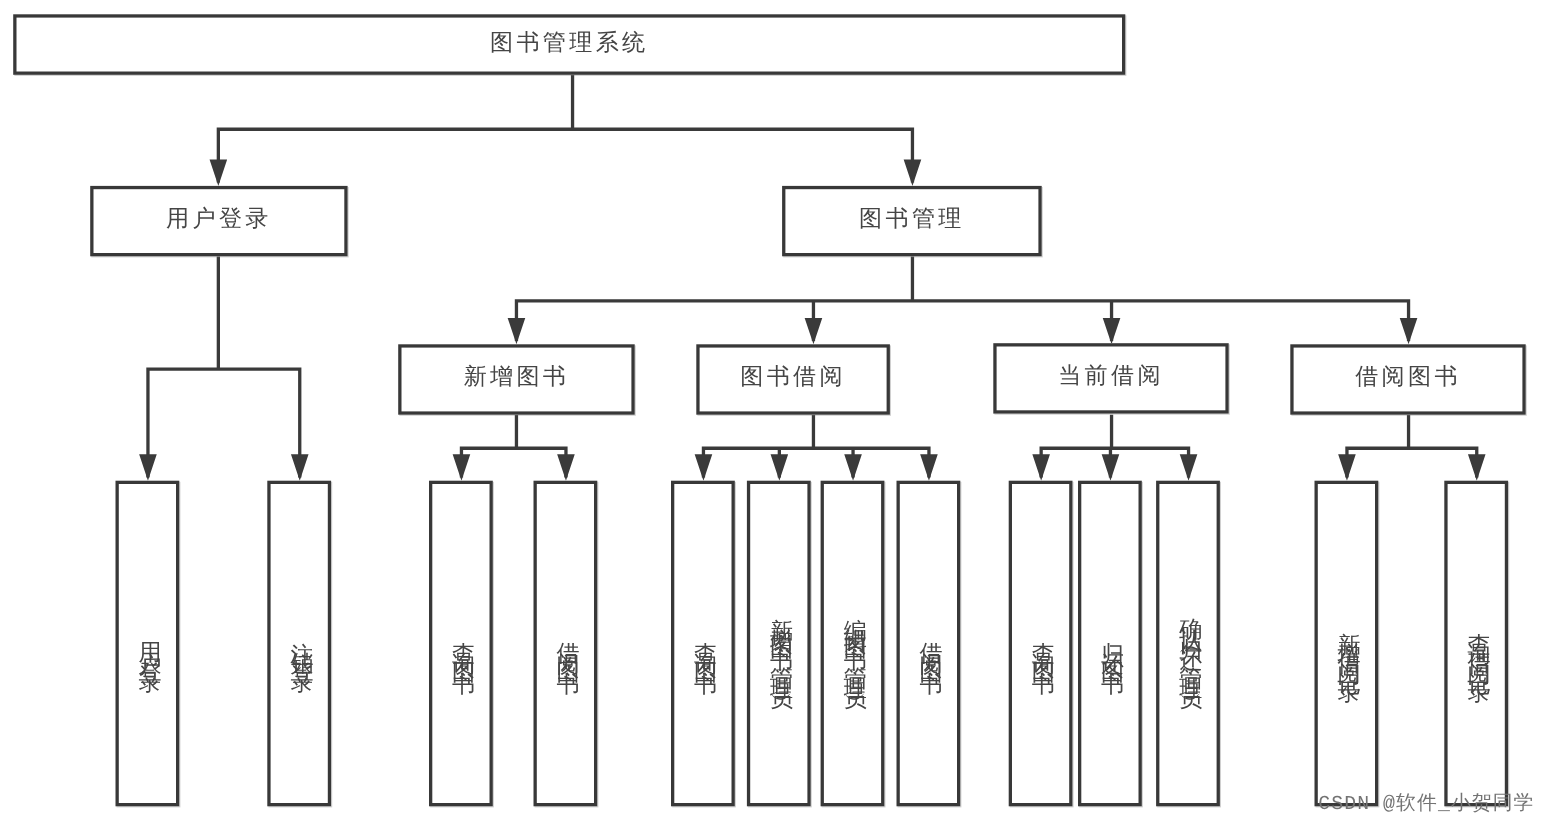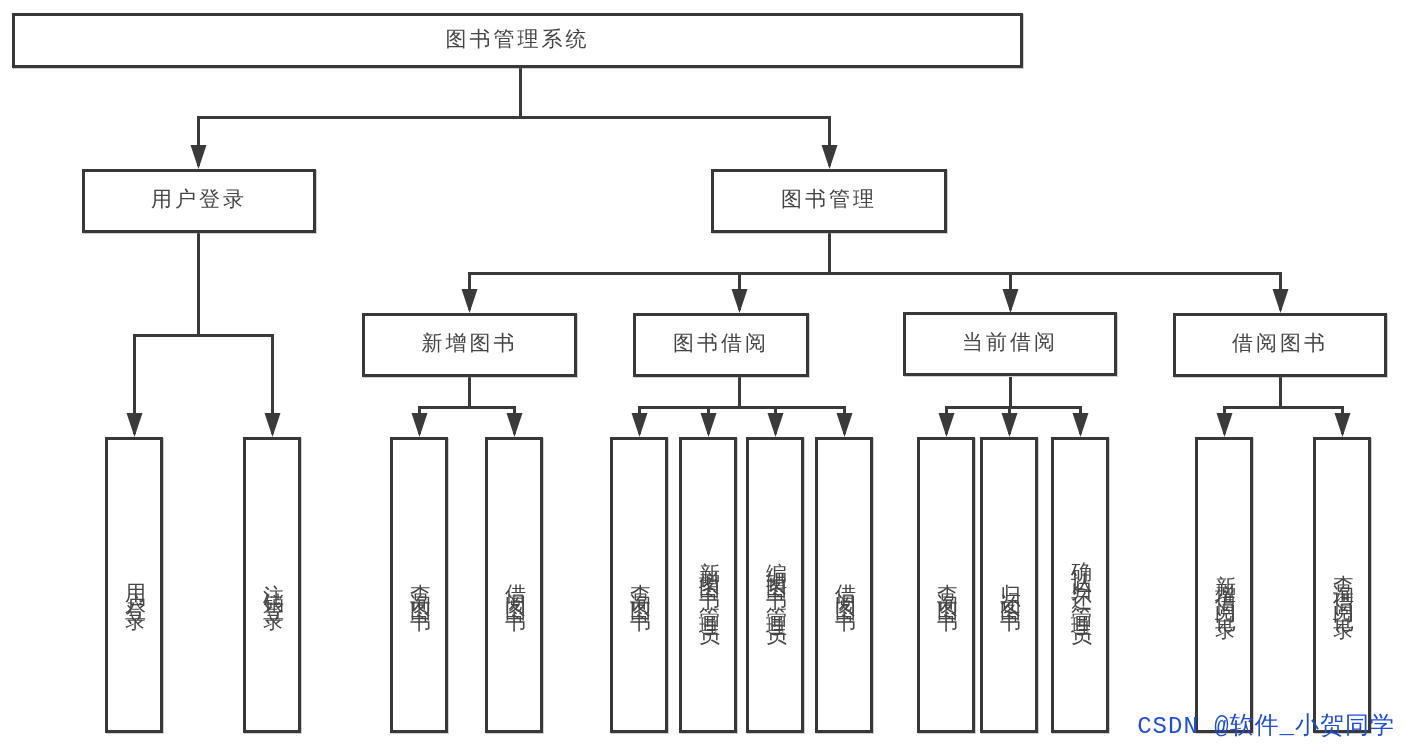--- a/index.html
+++ b/index.html
@@ -43,23 +43,23 @@
     line-height: 1;
     font-size: 21px;
     letter-spacing: 9px;
     color: #454545;
     white-space: nowrap;
   }
   #watermark {
     position: absolute;
     right: 10px;
     bottom: 6px;
-    font-size: 24px;
+    font-size: 18px;
     letter-spacing: 1px;
-    color: #1d4ed8;
+    color: #737373;
     z-index: 5;
   }
 </style>
 </head>
 <body>
 
 <div id="canvas">
 
   <svg id="connector-layer" viewBox="0 0 1405 747" xmlns="http://www.w3.org/2000/svg">
 

